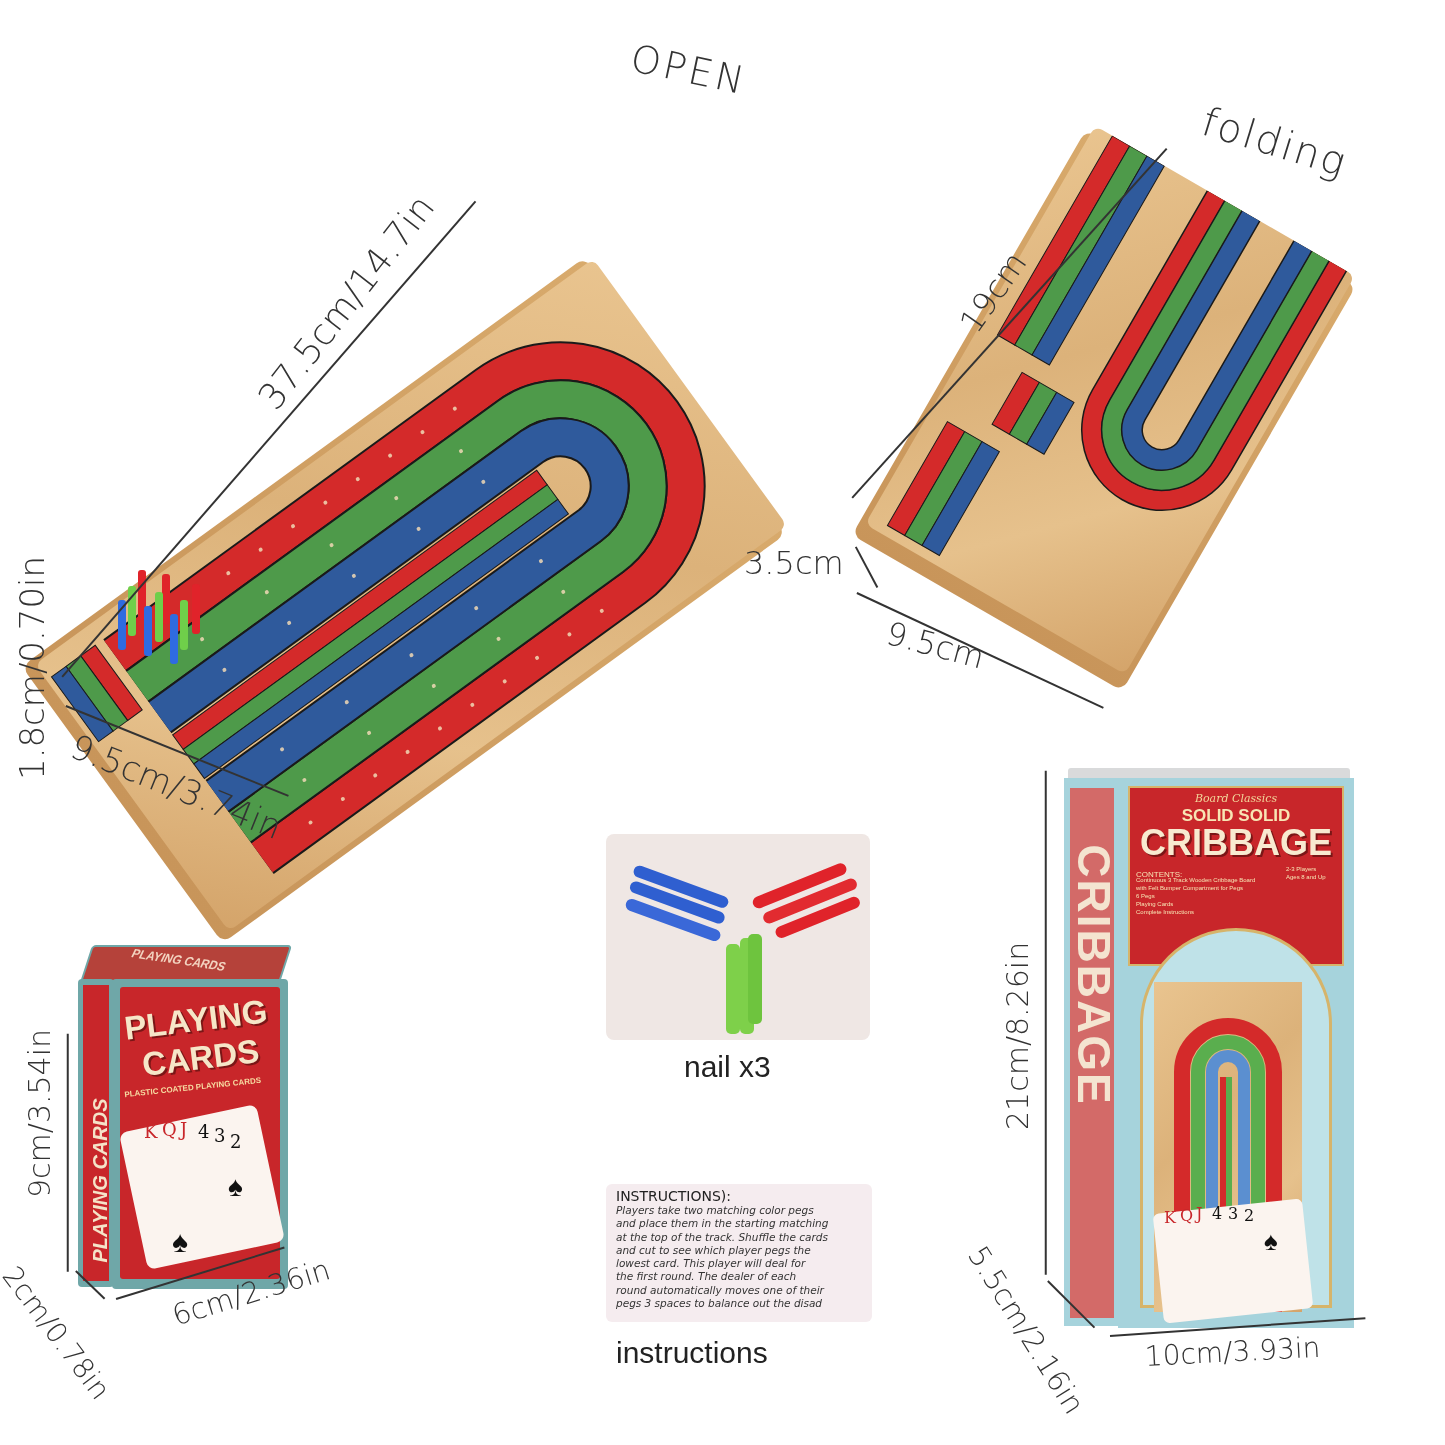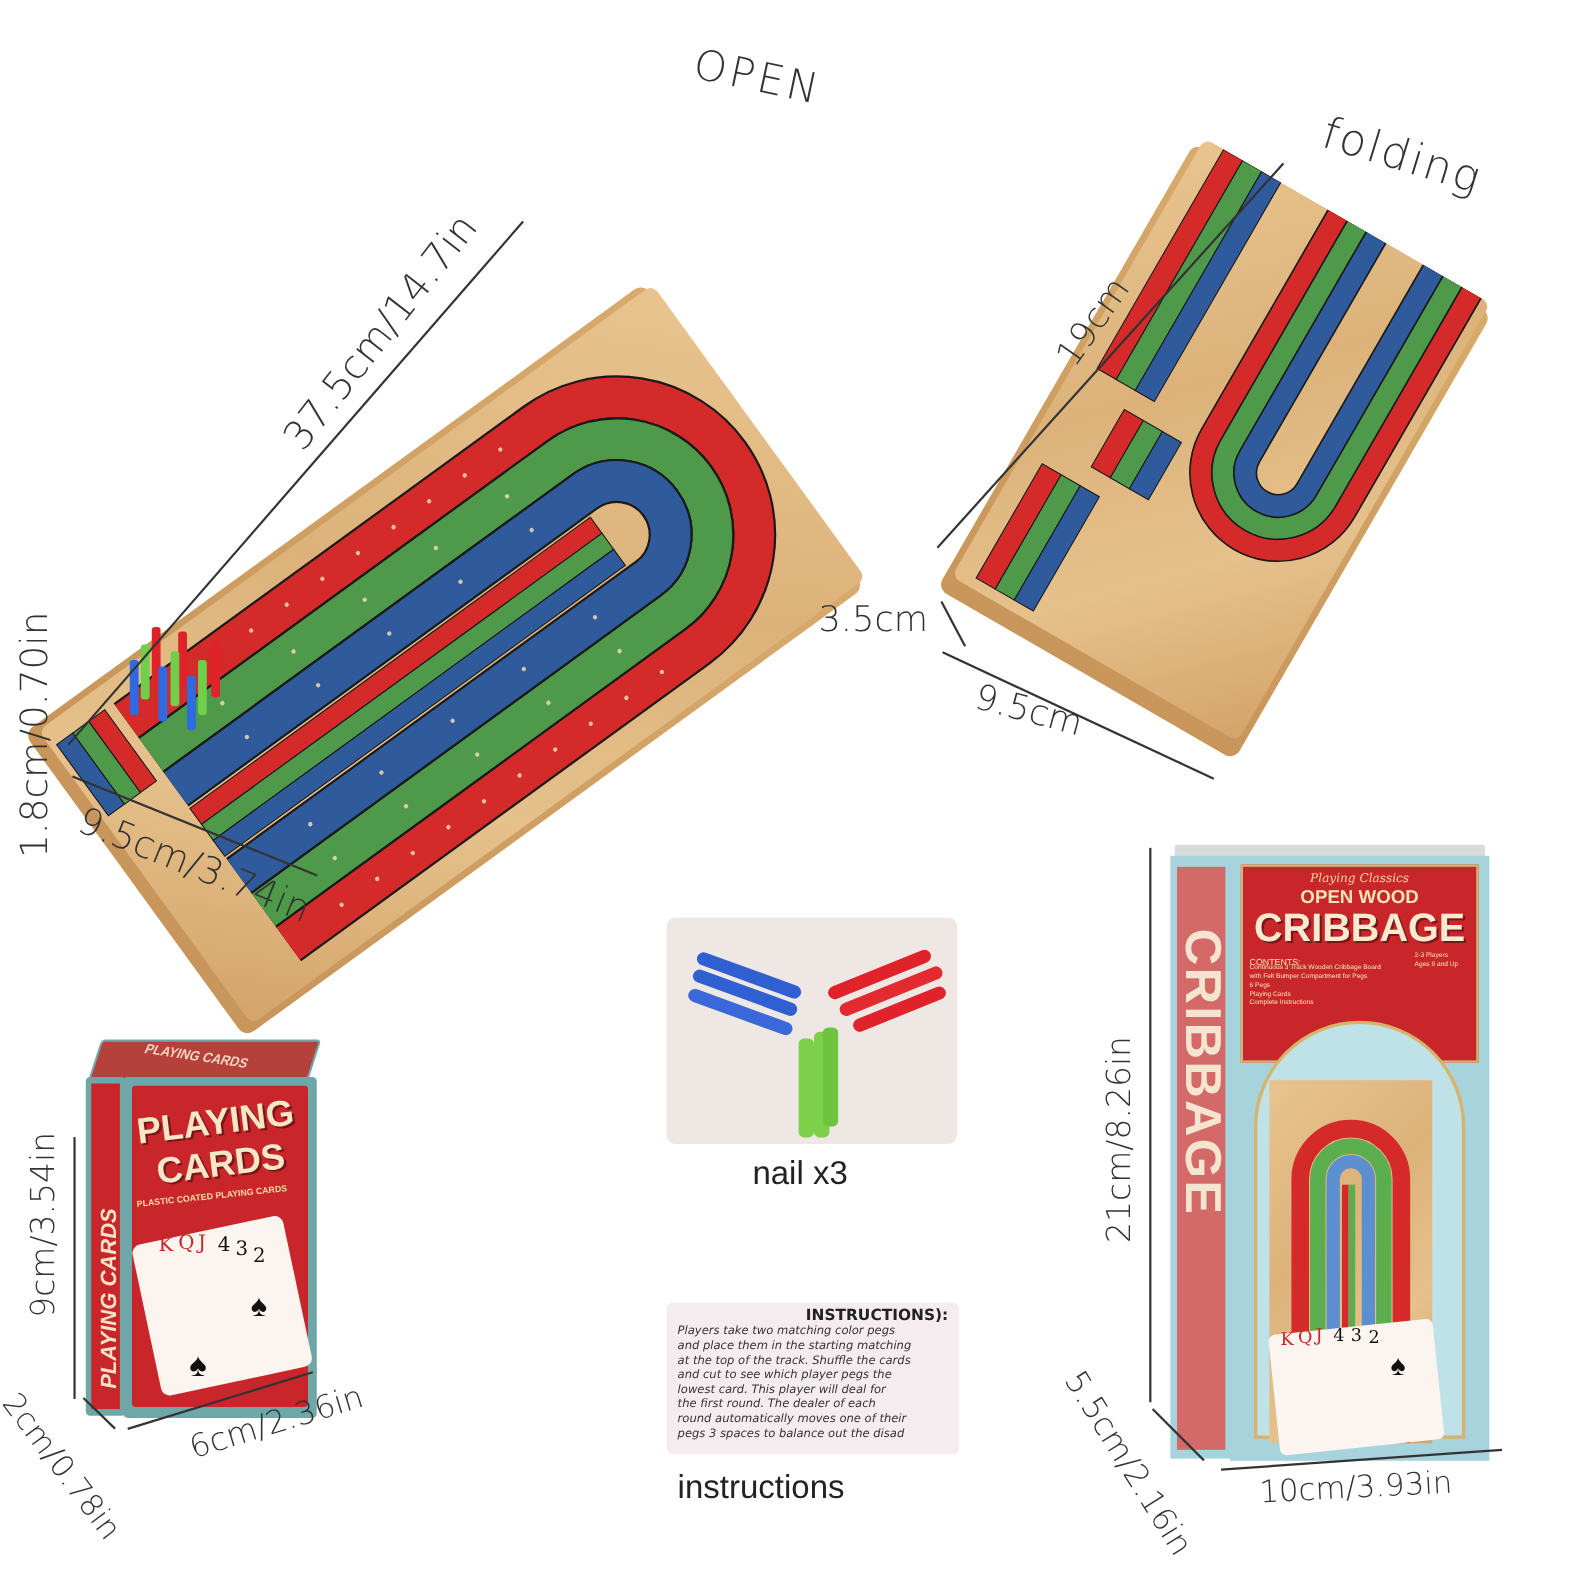--- a/index.html
+++ b/index.html
@@ -195,21 +195,21 @@
         <rect x="14" y="4" width="14" height="96" rx="5" fill="#7ed04a"></rect>
         <rect x="22" y="0" width="14" height="90" rx="5" fill="#6ec43e"></rect>
       </g>
     </svg>
   </div>
   <div class="label" style="left:684px; top:1050px; font-size:30px; font-family:'Liberation Sans',sans-serif; font-weight:normal; color:#222;">nail x3</div>
 </div>
 
 <div>
   <div class="abs" style="left:606px; top:1184px; width:266px; height:138px; background:#f5ecef; border-radius:6px; padding:4px 10px; overflow:hidden;">
-    <div style="font-size:14px; font-weight:bold; color:#222; font-family:'DejaVu Sans',sans-serif;text-align:right;">INSTRUCTIONS):</div>
+    <div style="font-size:14px; font-weight:normal; color:#222; font-family:'DejaVu Sans',sans-serif;">INSTRUCTIONS):</div>
     <div style="font-size:10.5px; line-height:13.3px; color:#333; font-style:italic; font-family:'DejaVu Sans',sans-serif;">
       <div>Players take two matching color pegs</div>
       <div>and place them in the starting matching</div>
       <div>at the top of the track. Shuffle the cards</div>
       <div>and cut to see which player pegs the</div>
       <div>lowest card. This player will deal for</div>
       <div>the first round. The dealer of each</div>
       <div>round automatically moves one of their</div>
       <div>pegs 3 spaces to balance out the disad</div>
     </div>
@@ -223,22 +223,22 @@
     <div class="abs" style="left:4px; top:0; width:282px; height:16px; background:#d9dadb; border-radius:3px 3px 0 0;"></div>
 
     <div class="abs" style="left:0; top:10px; width:56px; height:548px; background:#a6d3dc;">
       <div style="position:absolute; left:6px; top:10px; width:44px; height:530px; background:#d36a68;"></div>
       <div style="position:absolute; left:-110px; top:170px; width:280px; transform: rotate(90deg); font-size:46px; font-weight:bold; color:#f4e4d0; letter-spacing:2px; text-align:center;">CRIBBAGE</div>
     </div>
 
     <div class="abs" style="left:54px; top:10px; width:236px; height:550px; background:#a6d3dc;">
       <div style="position:absolute; left:10px; top:8px; width:216px; height:180px; background:#c8262a; border:2px solid #d6b46a;"></div>
       <div style="position:absolute; left:22px; top:150px; width:192px; height:380px; background:#bfe2e8; border-radius:96px 96px 0 0; border:3px solid #d6b46a;"></div>
-      <div style="position:absolute; left:0; width:236px; top:14px; text-align:center; font-size:11px; font-style:italic; color:#f2d69a; font-family:'DejaVu Serif',serif;">Playing Classics</div>
-      <div style="position:absolute; left:0; width:236px; top:28px; text-align:center; font-size:17px; font-weight:bold; color:#f8e5b4;">OPEN WOOD</div>
+      <div style="position:absolute; left:0; width:236px; top:14px; text-align:center; font-size:11px; font-style:italic; color:#f2d69a; font-family:'DejaVu Serif',serif;">Board Classics</div>
+      <div style="position:absolute; left:0; width:236px; top:28px; text-align:center; font-size:17px; font-weight:bold; color:#f8e5b4;">SOLID SOLID</div>
       <div style="position:absolute; left:0; width:236px; top:44px; text-align:center; font-size:36px; font-weight:bold; color:#f8ead0; text-shadow: 2px 2px 0 #7a1616;">CRIBBAGE</div>
       <div style="position:absolute; left:18px; top:92px; font-size:8px; font-weight:normal; color:#f8e5b4;text-align:center;">CONTENTS:</div>
       <div style="position:absolute; left:168px; top:88px; font-size:6px; color:#f8e5b4;">2-3 Players</div>
       <div style="position:absolute; left:168px; top:96px; font-size:6px; color:#f8e5b4;">Ages 8 and Up</div>
       <div style="position:absolute; left:18px; top:98px; font-size:6px; line-height:8px; color:#f8e5b4;">
         <div>Continuous 3 Track Wooden Cribbage Board</div>
         <div>with Felt Bumper Compartment for Pegs</div>
         <div>6 Pegs</div>
         <div>Playing Cards</div>
         <div>Complete Instructions</div>

